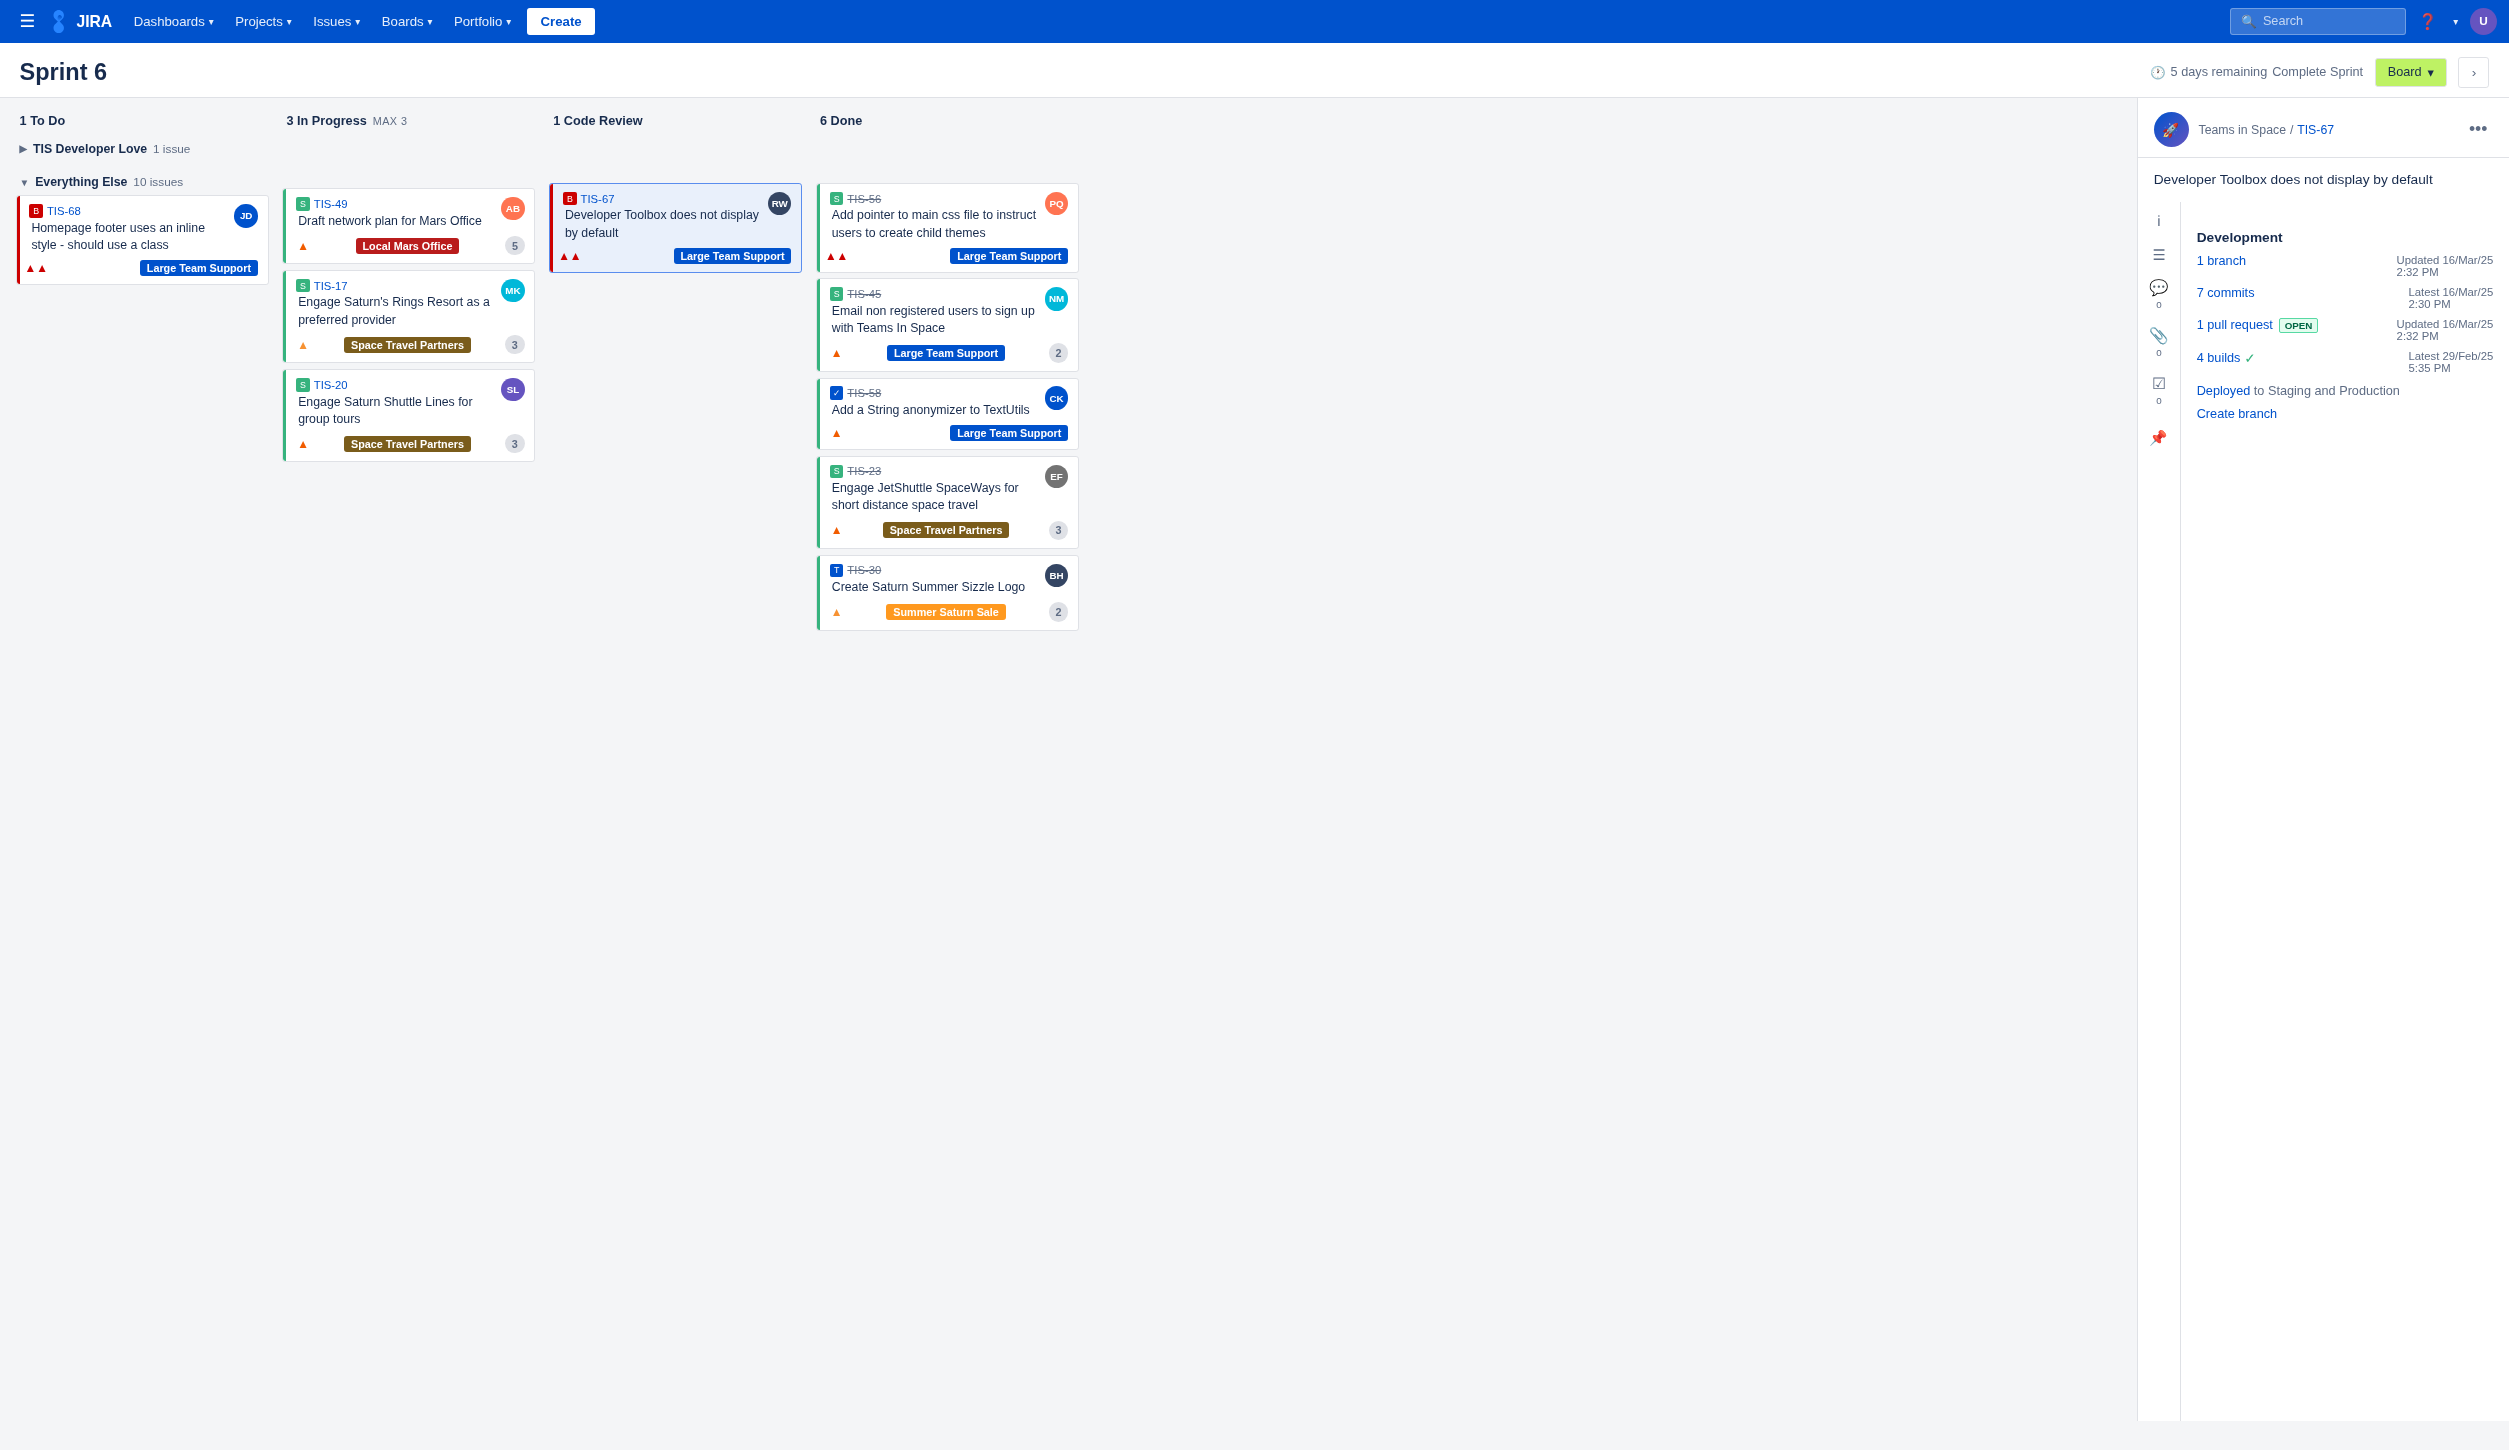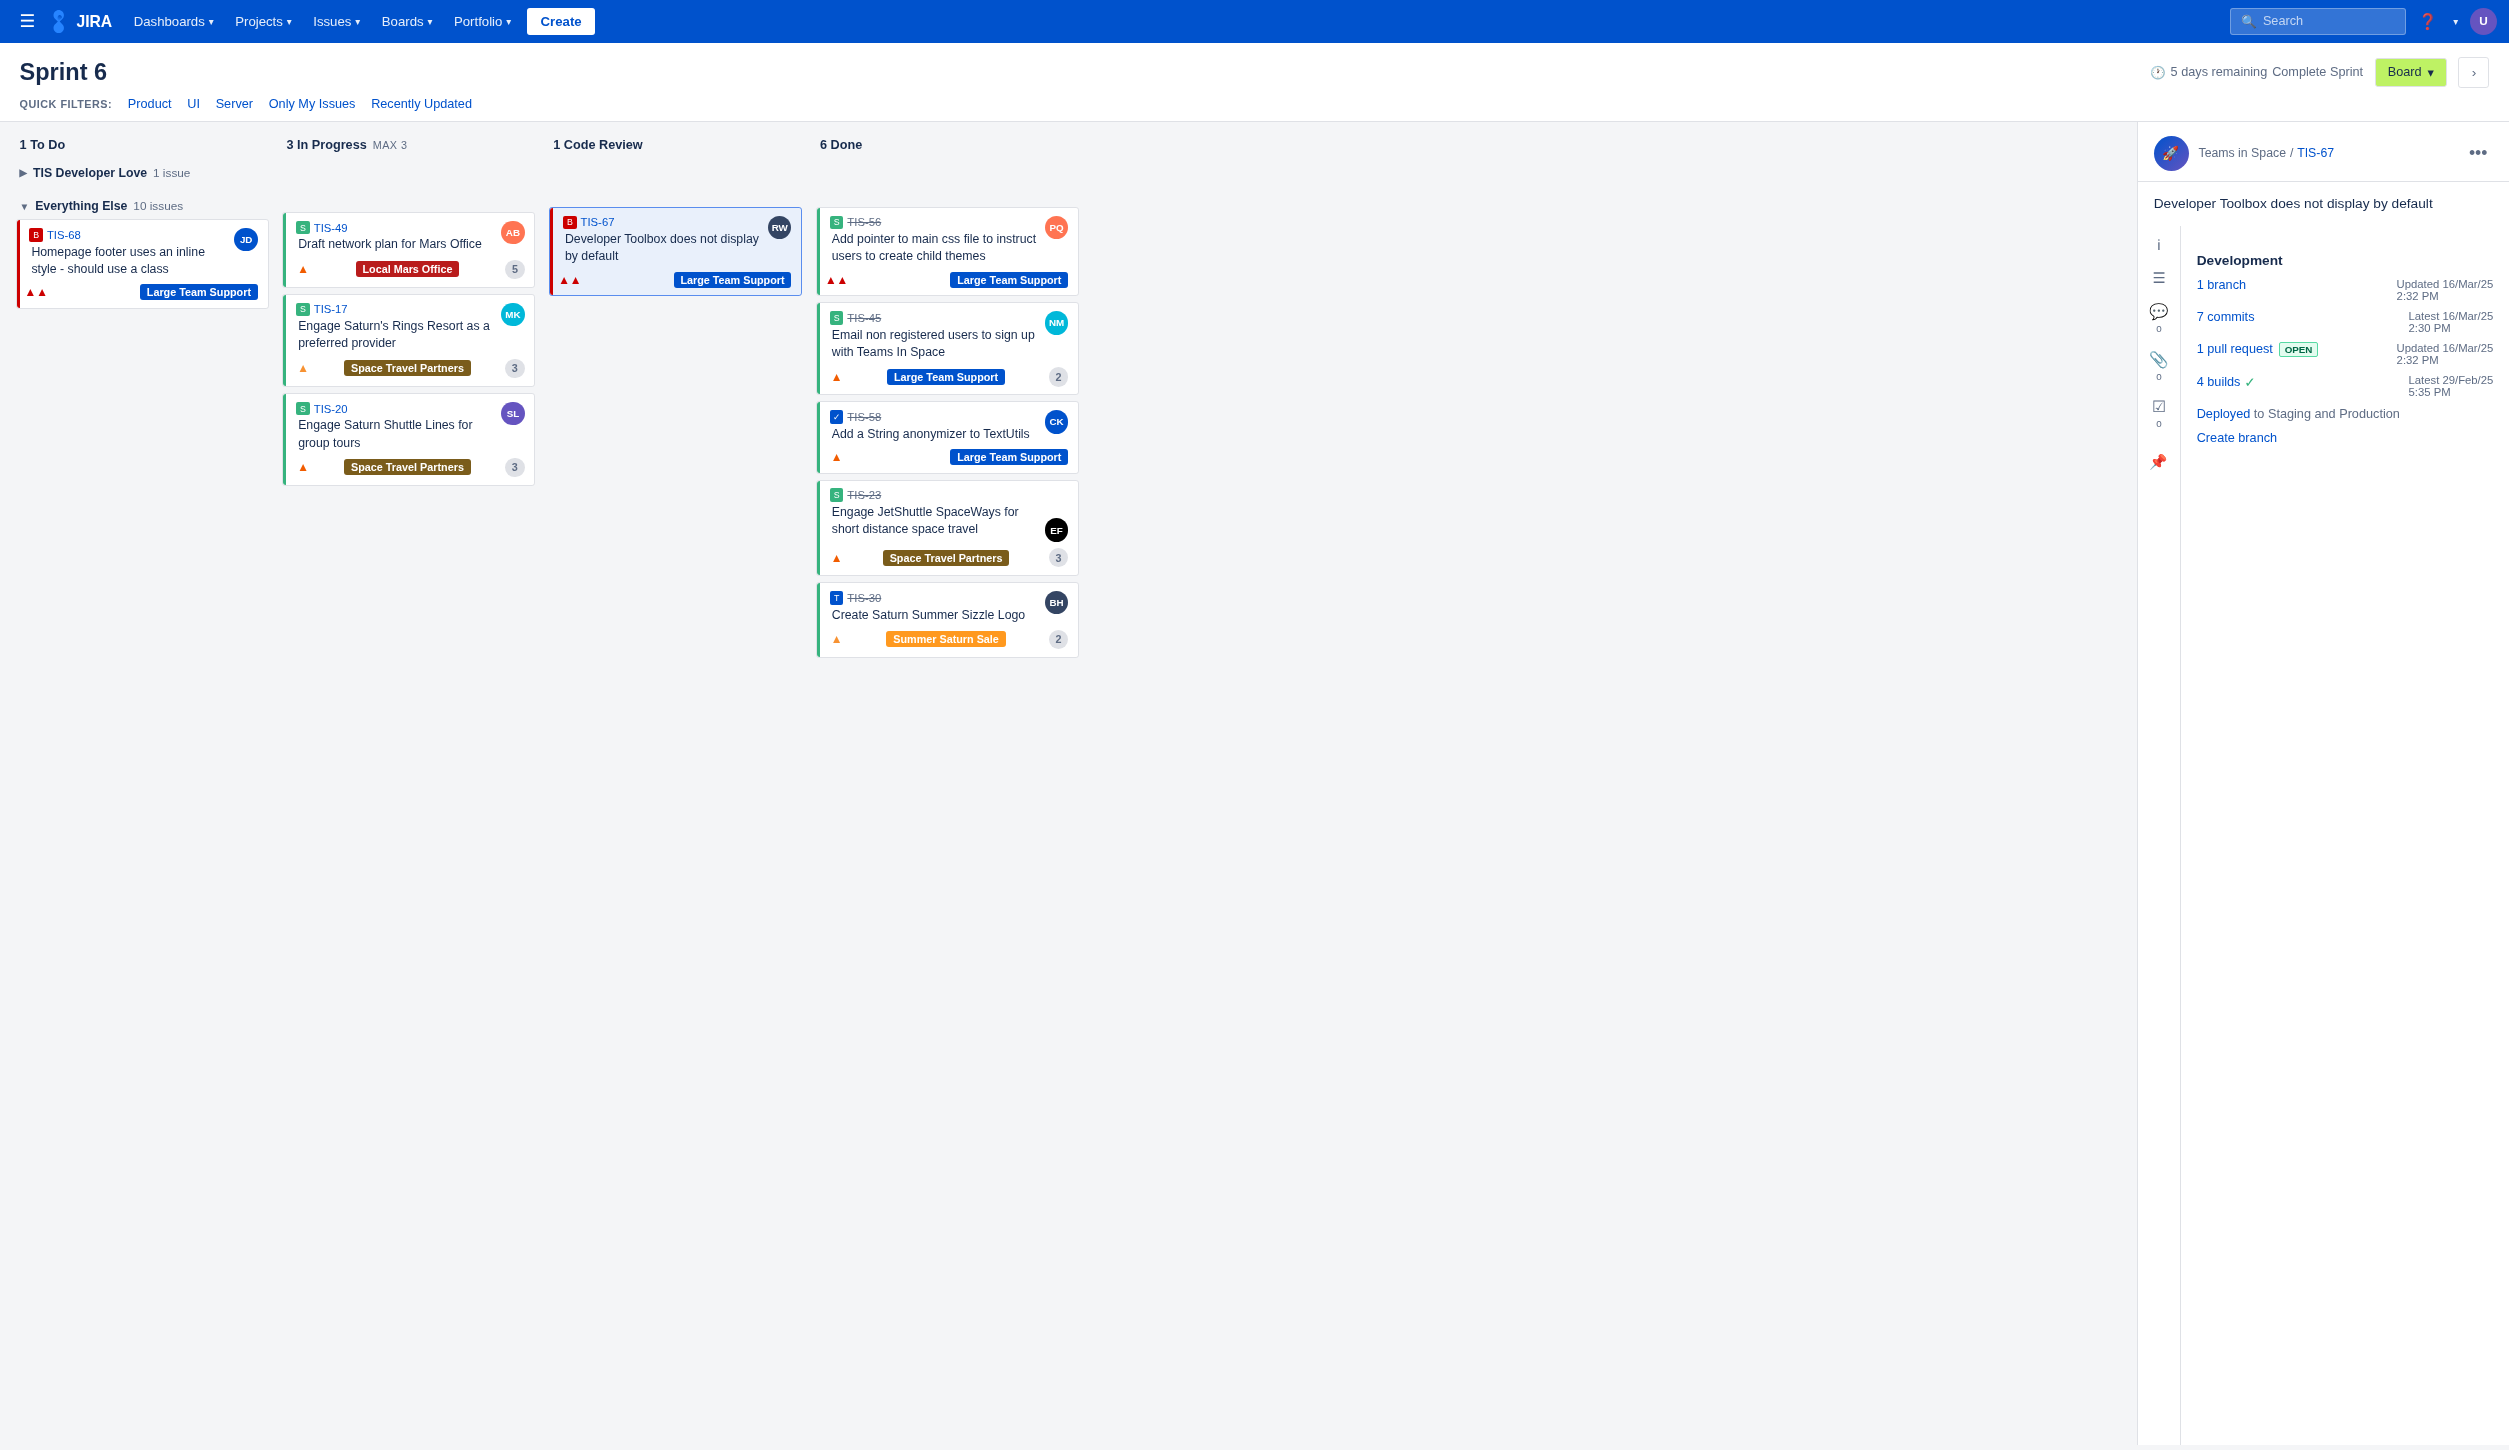--- a/index.html
+++ b/index.html
@@ -295,21 +295,21 @@
       width: 23.5px; height: 23.5px; border-radius: 50%;
       display: flex; align-items: center; justify-content: center;
       font-size: 9.8px; font-weight: 700; color: #fff;
       flex-shrink: 0;
     }
     .avatar-blue { background: #0052cc; }
     .avatar-orange { background: #ff7452; }
     .avatar-purple { background: #6554c0; }
     .avatar-teal { background: #00b8d9; }
     .avatar-dark { background: #344563; }
-    .avatar-green { background: #000000; margin-top: 30px; }
+    .avatar-green { background: #737373; }
 
     .detail-avatar { width: 35px; height: 35px; border-radius: 50%; flex-shrink: 0; background: #6554c0; display: flex; align-items: center; justify-content: center; color: #fff; font-size: 13.7px; font-weight: 700; }
 
     
     ::-webkit-scrollbar { width: 5.9px; height: 5.9px; }
     ::-webkit-scrollbar-track { background: transparent; }
     ::-webkit-scrollbar-thumb { background: #c1c7d0; border-radius: 2.9px; }
   </style>
 </head>
 <body>
@@ -375,28 +375,20 @@
       </div>
       <button class="board-btn">
         <span>Board</span>
         <span>▾</span>
       </button>
       <button class="collapse-btn">
         <span>›</span>
       </button>
     </div>
   </div>
-  <div class="quick-filters-row">
-    <span class="quick-filters-label">QUICK FILTERS:</span>
-    <span class="filter-link">Product</span>
-    <span class="filter-link">UI</span>
-    <span class="filter-link">Server</span>
-    <span class="filter-link">Only My Issues</span>
-    <span class="filter-link">Recently Updated</span>
-  </div>
 </div>
 
 <div class="board-area">
   <div class="board-columns">
 
     <div class="column">
       <div class="column-header">
         <span class="column-title">1 To Do</span>
       </div>
       <div class="column-body">

